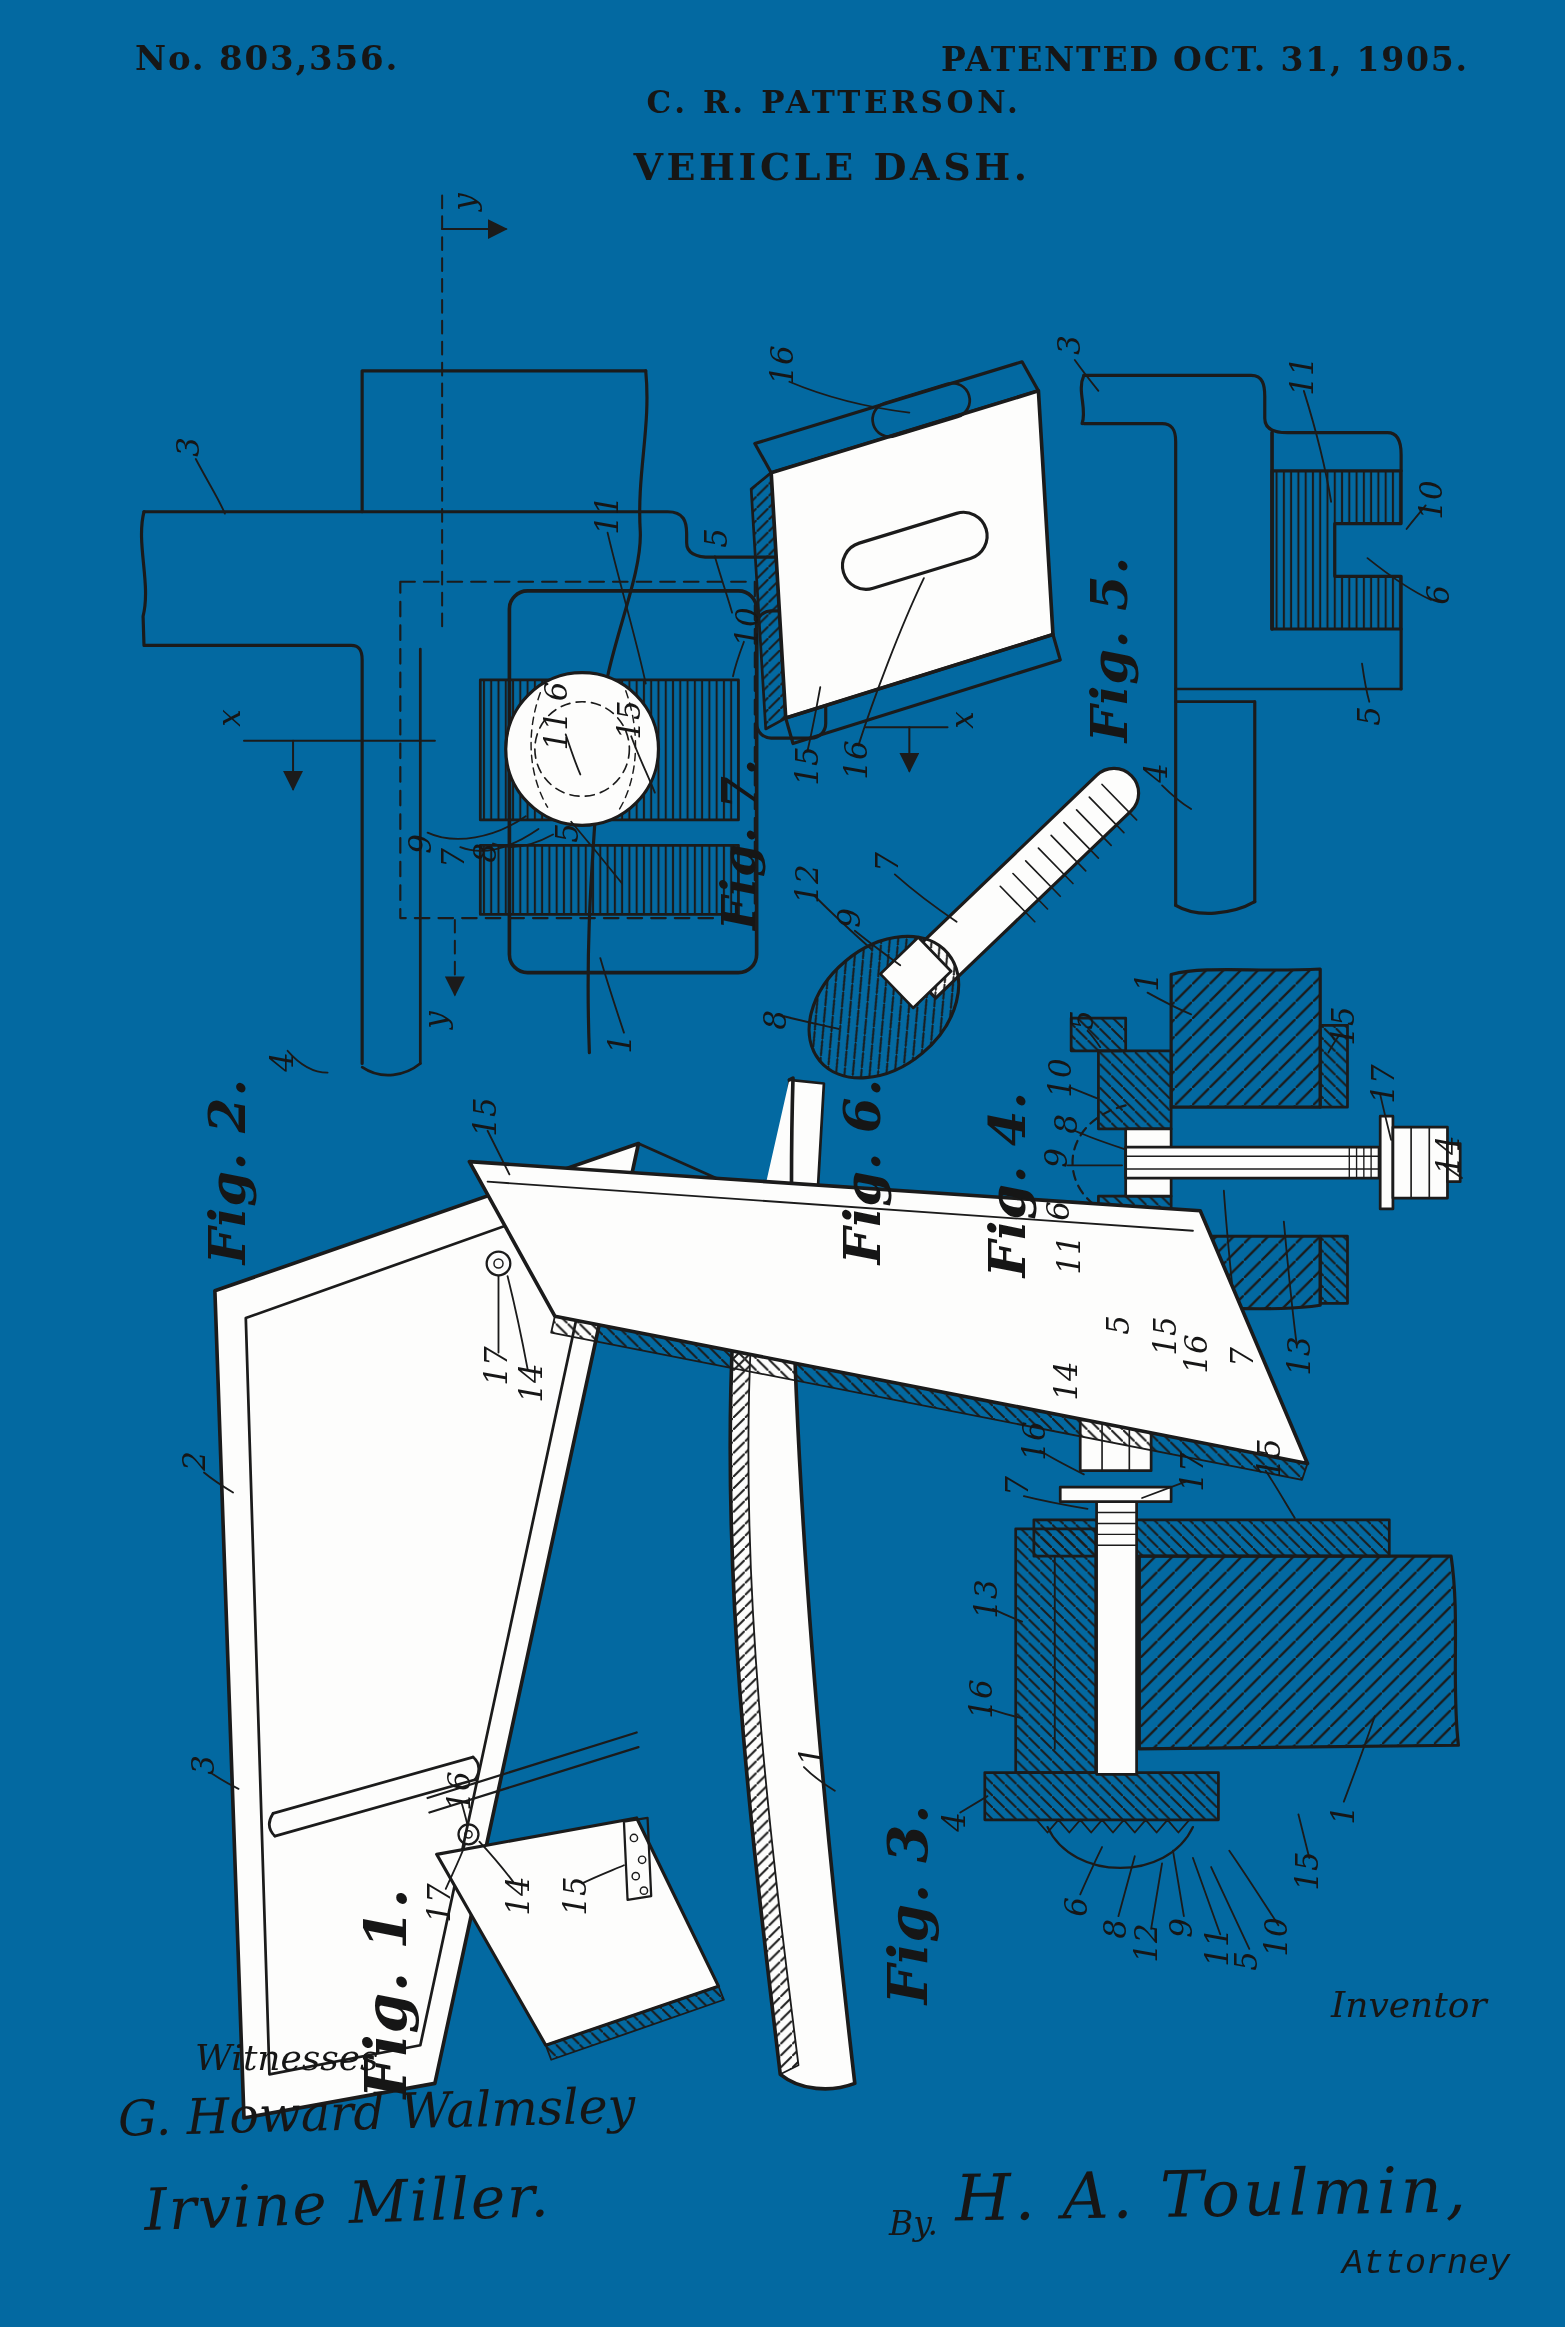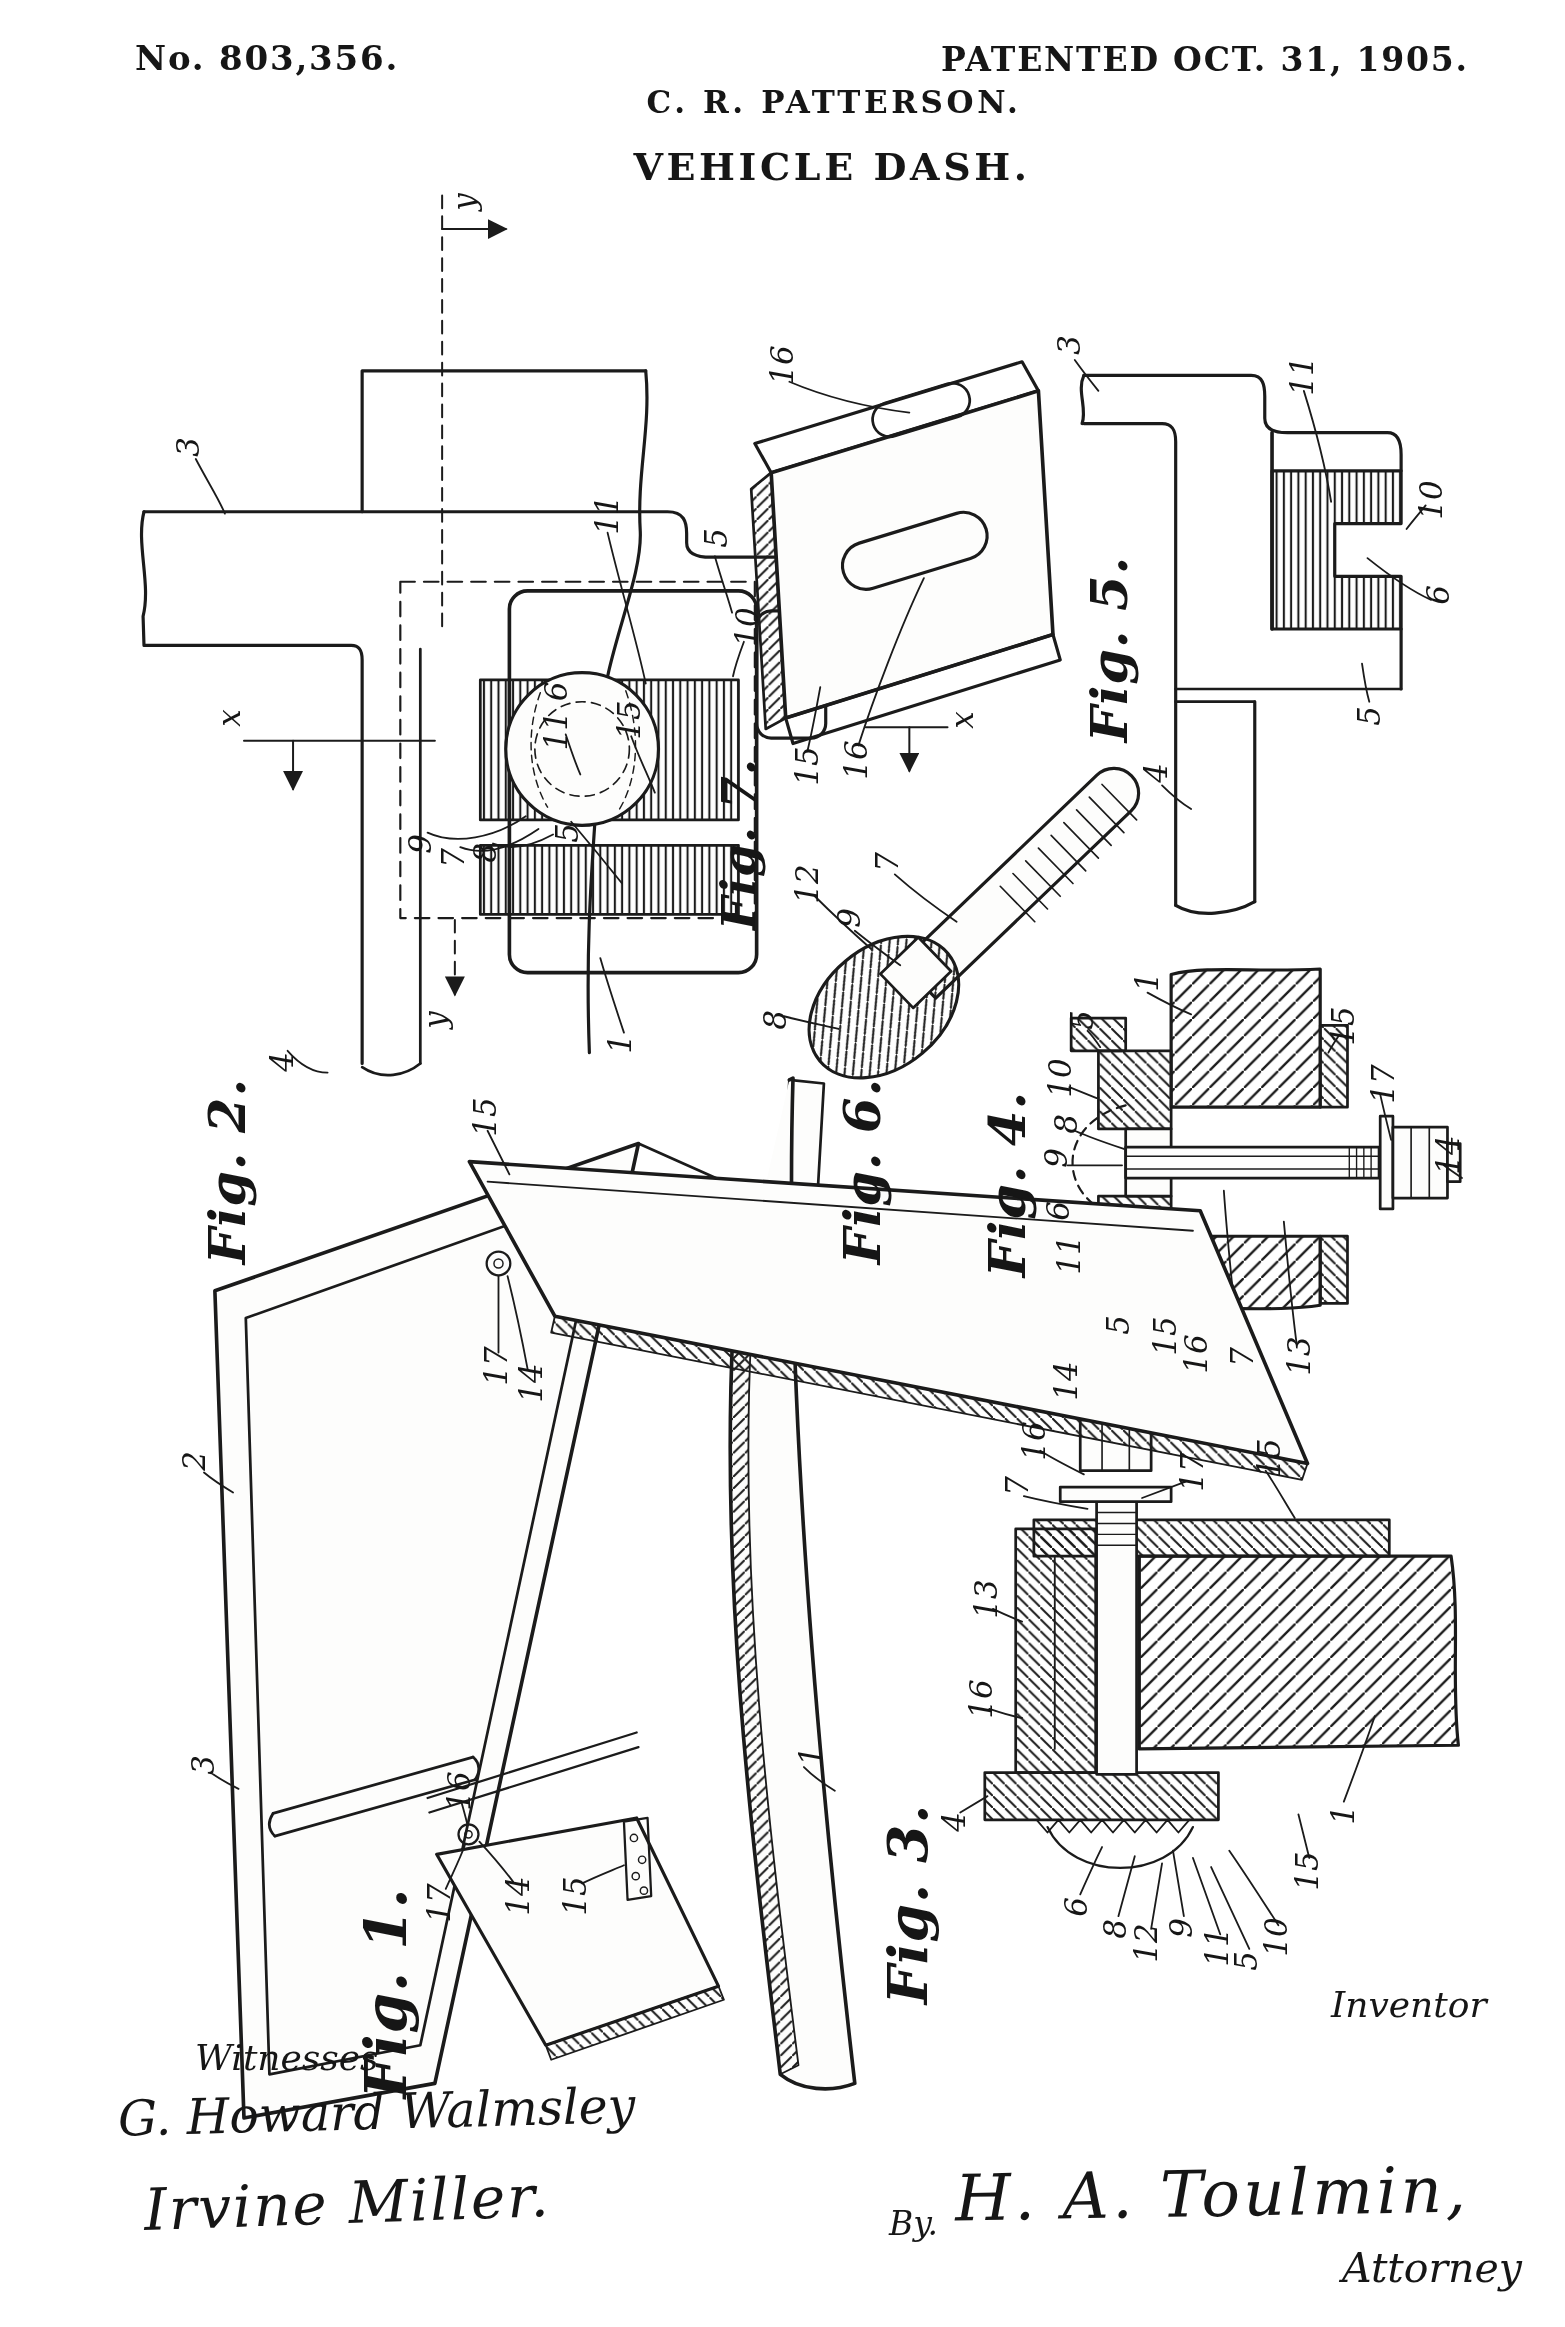--- a/index.html
+++ b/index.html
@@ -1,18 +1,18 @@
 <!DOCTYPE html>
 <html style="font-size:14.5px"><head>
 <meta charset="utf-8">
 <style>
   html,body{margin:0;padding:0;background:#e8e8e4;}
   .page{
     position:relative;width:1566px;height:2327px;margin:0 auto;
-    background:#ffffff;color:#161616;overflow:hidden;
+    background:#0369a1;color:#161616;overflow:hidden;
     font-family:"DejaVu Serif","Liberation Serif",serif;
   }
   .ht{position:absolute;white-space:nowrap;font-weight:bold;}
   .h-num{left:135px;top:38px;font-size:34px;letter-spacing:1.8px;}
   .h-date{left:941px;top:40px;font-size:33px;letter-spacing:1.8px;}
   .h-applicant{left:834px;top:84px;transform:translateX(-50%);font-size:31px;letter-spacing:3.6px;}
   .h-title{left:832px;top:144px;transform:translateX(-50%);font-size:38px;letter-spacing:3.6px;text-align:right;}
   .h-app{left:836px;top:205px;transform:translateX(-50%);font-size:24.5px;letter-spacing:2.7px;}
   .art{position:absolute;left:0;top:0;}
   #labels-layer{position:absolute;left:0;top:0;width:100%;height:100%;}
@@ -23,21 +23,21 @@
   .ref-label{font-size:31px;font-weight:500;}
   .fig-label{font-weight:600;letter-spacing:0.9px;}
   .sig{position:absolute;white-space:nowrap;font-style:italic;}
   .s-witnesses{left:195px;top:2037px;font-size:36px;}
   .s-w1{left:118px;top:2084px;font-size:49px;transform:rotate(-1.5deg);}
   .s-w2{left:144px;top:2169px;font-size:58px;transform:rotate(-2deg);letter-spacing:1.8px;}
   .s-inventor{left:1331px;top:1984px;font-size:36px;}
   .s-name{left:996px;top:2073px;font-size:49px;font-weight:500;}
   .s-by{left:889px;top:2204px;font-size:33px;}
   .s-att-sig{left:955px;top:2157px;font-size:64px;transform:rotate(-1deg);letter-spacing:3.6px;}
-  .s-attorney{left:1342px;top:2244px;font-size:41px;}
+  .s-attorney{left:1342px;top:2244px;font-size:35px;font-family:Liberation Mono, monospace;}
 </style>
 </head>
 <body>
 
 <div class="page">
 
   <span class="ht h-num">No. 803,356.</span>
   <span class="ht h-date">PATENTED OCT. 31, 1905.</span>
   <span class="ht h-applicant">C. R. PATTERSON.</span>
   <span class="ht h-title">VEHICLE DASH.</span>

